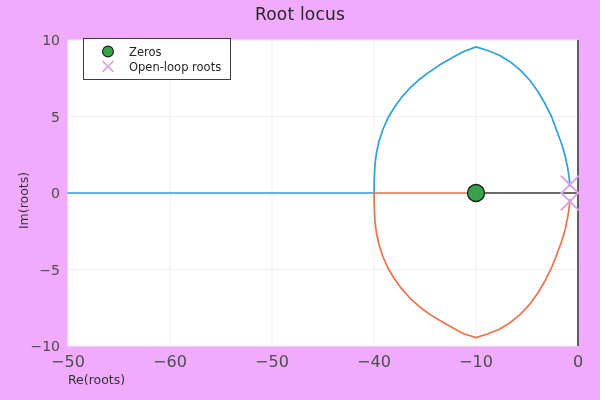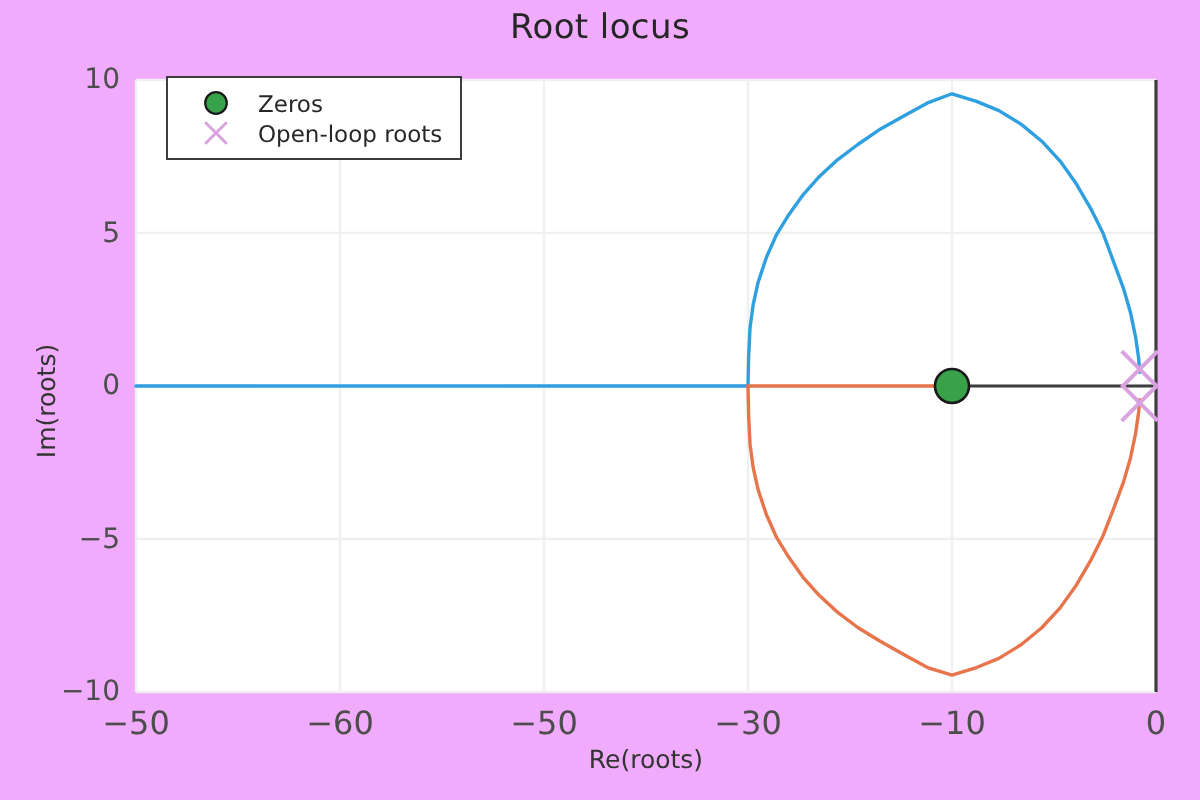--- a/index.html
+++ b/index.html
@@ -61,21 +61,20 @@
     color: #4d4d4d;
     transform: translateY(-50%);
     text-align: right;
     white-space: nowrap;
   }
   #xlabel {
     position: absolute;
     left: 68px;
     top: 372px;
     width: 510px;
-    text-align: center;
     font-size: 12.5px;
     color: #333333;
   }
   #ylabel {
     position: absolute;
     left: -47px;
     top: 193px;
     width: 140px;
     text-align: center;
     font-size: 12.5px;
@@ -151,21 +150,21 @@
           <line x1="510.84000000000003" y1="152.41500000000002" x2="492.84000000000003" y2="170.41500000000002" stroke="#d9a3e0" stroke-width="2"></line>
         </g>
         <circle cx="408" cy="153" r="8.5" fill="#37a24a" stroke="#1a1a1a" stroke-width="1.3"></circle>
       </svg>
   </div>
 
   <div id="tick-layer">
       <div class="xtick" style="left: 68px; top: 352px;">−50</div>
       <div class="xtick" style="left: 170px; top: 352px;">−60</div>
       <div class="xtick" style="left: 272px; top: 352px;">−50</div>
-      <div class="xtick" style="left: 374px; top: 352px;">−30</div>
+      <div class="xtick" style="left: 374px; top: 352px;">−40</div>
       <div class="xtick" style="left: 476px; top: 352px;">−10</div>
       <div class="xtick" style="left: 578px; top: 352px;">0</div>
       <div class="ytick" style="left: 20px; width: 40px; top: 346px;">−10</div>
       <div class="ytick" style="left: 20px; width: 40px; top: 269.5px;">−5</div>
       <div class="ytick" style="left: 20px; width: 40px; top: 193px;">0</div>
       <div class="ytick" style="left: 20px; width: 40px; top: 116.5px;">5</div>
       <div class="ytick" style="left: 20px; width: 40px; top: 40px;">10</div>
     </div>
 
   <div id="legend">

